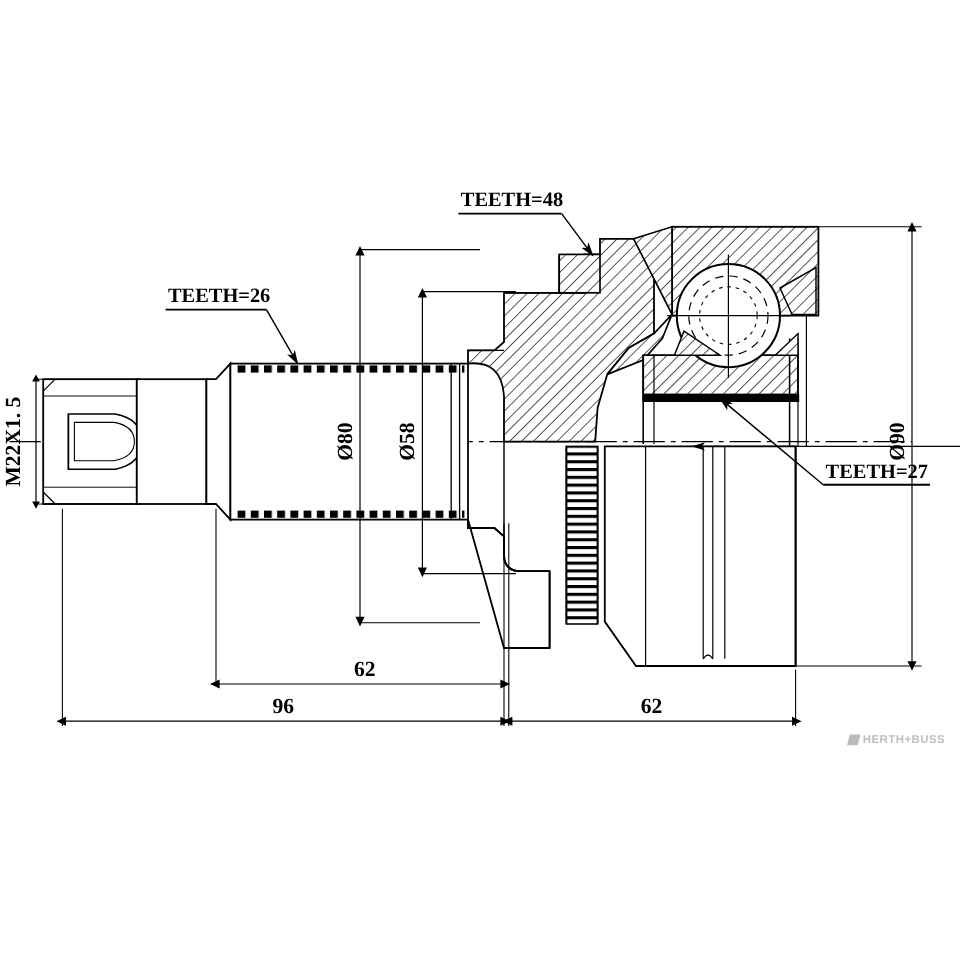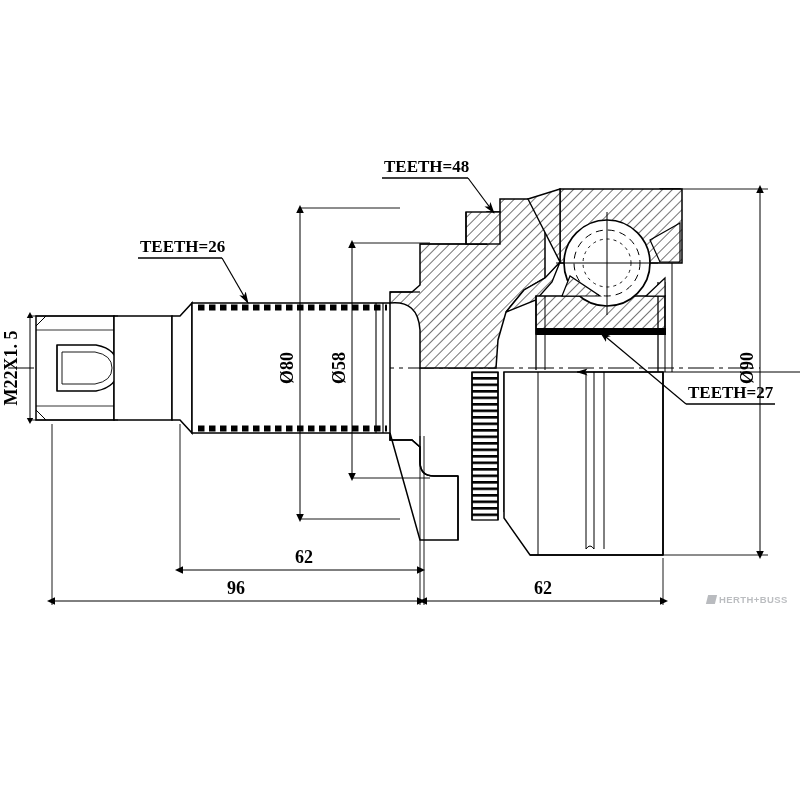--- a/index.html
+++ b/index.html
@@ -27,21 +27,21 @@
     display: block;
   }
   .dim-text, .lbl-text {
     font-family: "Liberation Serif", serif;
     font-weight: bold;
     fill: #000000;
   }
   .brand-wrap {
     position: absolute;
     left: 707px;
-    top: 594px;
+    top: 611px;
     display: flex;
     align-items: center;
     gap: 3px;
     opacity: 0.45;
   }
   .brand-mark {
     width: 9px;
     height: 9px;
     background: #666b72;
     transform: skewX(-14deg);

